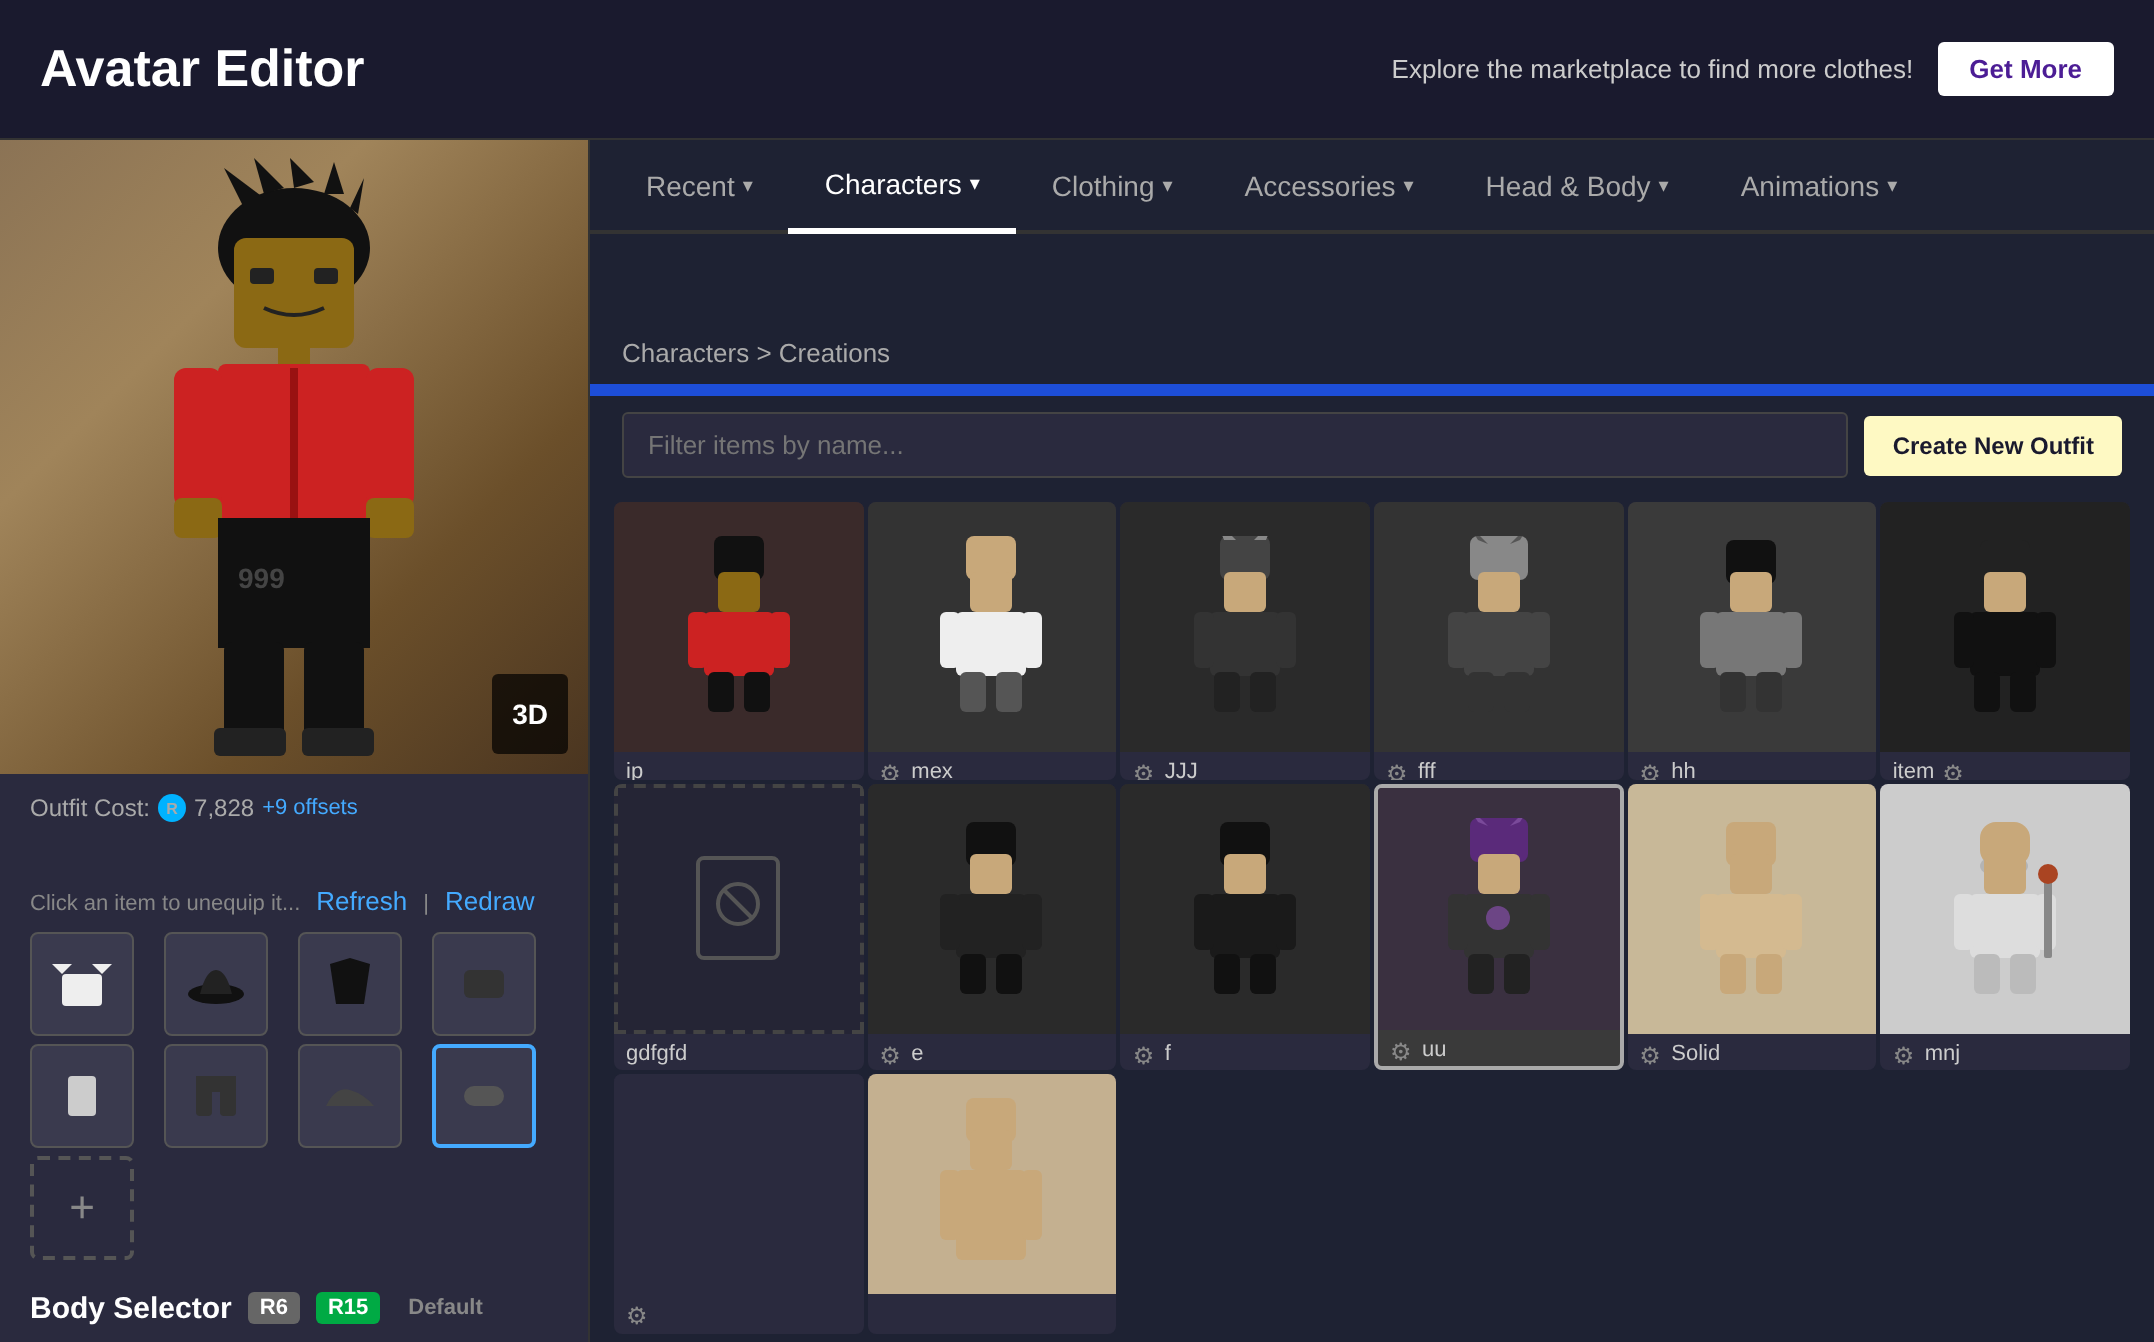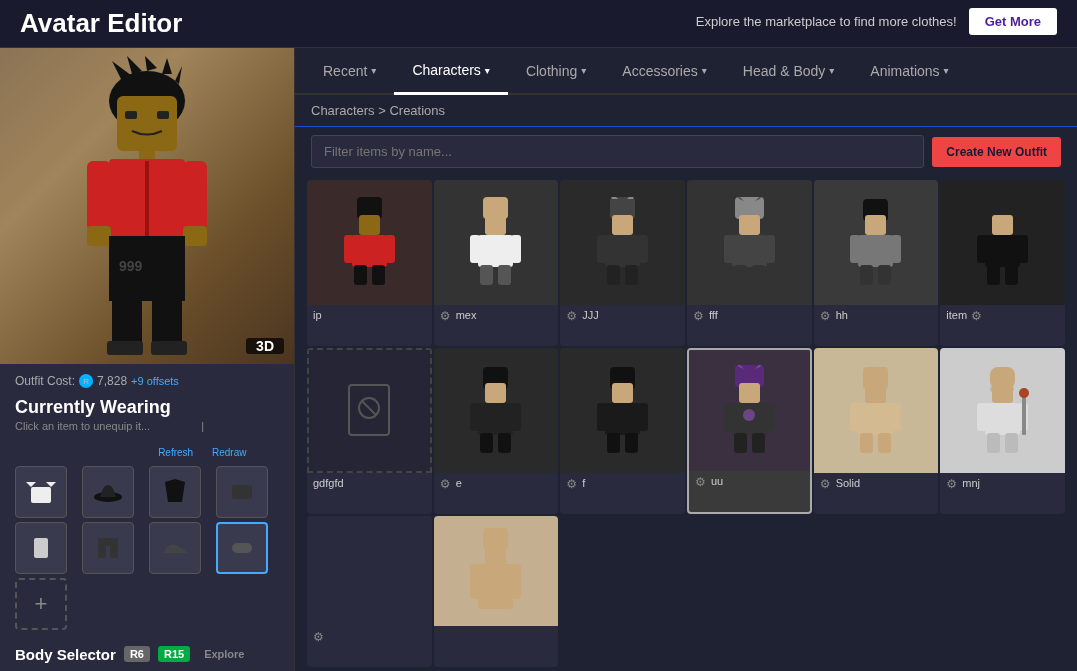--- a/index.html
+++ b/index.html
@@ -8,23 +8,23 @@
       background: #1a2a3a;
       color: #fff;
       width: 1077px;
       height: 671px;
       overflow: hidden;
       display: flex;
       flex-direction: column;
     }
     .top-bar {
       background: #1a1a2e;
-      padding: 8px 20px;
-      display: flex;
-      align-items: flex-start;
+      padding: 19px 20px;
+      display: flex;
+      align-items: center;
       justify-content: space-between;
       border-bottom: 1px solid #333;
     }
     .app-title {
       font-size: 26px;
       font-weight: bold;
       color: #fff;
     }
     .marketplace-bar {
       display: flex;
@@ -65,21 +65,21 @@
       align-items: center;
       justify-content: center;
       text-align: right;
     }
     .three-d-badge {
       position: absolute;
       bottom: 10px;
       right: 10px;
       background: rgba(0,0,0,0.7);
       color: #fff;
-      padding: 0 10px;
+      padding: 12px 10px;
       font-weight: bold;
       font-size: 14px;
       border-radius: 3px;
     }
     .outfit-info {
       padding: 10px 15px 5px;
     }
     .outfit-cost {
       font-size: 12px;
       color: #aaa;
@@ -105,27 +105,27 @@
       font-weight: bold;
       color: #fff;
       margin: 4px 0 2px;
       padding: 0 15px;
     }
     .click-hint {
       font-size: 11px;
       color: #888;
       padding: 0 15px;
       display: flex;
-      align-items: flex-start;
+      align-items: flex-end;
       gap: 8px;
     }
     .hint-link {
       color: #4af;
       cursor: pointer;
-      font-size: 10px;
+      font-size: 13px;
       margin-top: 27px;
     }
     .items-grid {
       display: grid;
       grid-template-columns: repeat(4, 1fr);
       gap: 4px;
       padding: 8px 15px;
     }
     .item-slot {
       width: 52px;
@@ -195,42 +195,43 @@
     .tab.active {
       color: #fff;
       border-bottom: 3px solid #fff;
       margin-bottom: -2px;
     }
     .tab-arrow { font-size: 10px; }
     .breadcrumb {
       padding: 8px 16px;
       font-size: 13px;
       color: #888;
-      border-bottom: 1px solid #1d4ed8;
+      border-bottom: 6px solid #1d4ed8;
+      margin-top: 44px;
     }
     .breadcrumb a { color: #aaa; text-decoration: none; }
     .breadcrumb span { color: #aaa; }
     .filter-bar {
       padding: 8px 16px;
       display: flex;
       align-items: center;
       gap: 8px;
     }
     .filter-input {
       flex: 1;
       background: #2a2a3e;
       border: 1px solid #444;
       color: #aaa;
       padding: 8px 12px;
       font-size: 13px;
       border-radius: 3px;
       outline: none;
     }
     .create-outfit-btn {
-      background: #ef4444;
+      background: #fef9c3;
       color: #1a1a2e;
       border: none;
       padding: 8px 14px;
       font-size: 12px;
       font-weight: bold;
       cursor: pointer;
       border-radius: 3px;
       white-space: nowrap;
     }
     .outfits-grid {
@@ -342,21 +343,20 @@
 
     <div class="outfit-info">
       <div class="outfit-cost">
         <span>Outfit Cost:</span>
         <span class="robux-icon">R</span>
         <span class="cost-number">7,828</span>
         <span class="offsets">+9 offsets</span>
       </div>
     </div>
 
-    <div class="currently-wearing-title">Currently Wearing</div>
     <div class="click-hint">
       <span>Click an item to unequip it...</span>
       <span class="hint-link">Refresh</span>|<span class="hint-link">Redraw</span>
     </div>
 
     <div class="items-grid">
       <div class="item-slot">
         <svg width="30" height="30" viewBox="0 0 30 30">
             <rect x="5" y="10" width="20" height="16" fill="#eee" rx="2"></rect>
             <polygon points="5,10 0,5 10,5" fill="#eee"></polygon>
@@ -401,21 +401,21 @@
             <rect x="5" y="10" width="20" height="10" rx="5" fill="#555"></rect>
           </svg>
       </div>
       <div class="item-slot add-slot">+</div>
     </div>
 
     <div class="body-selector">
       <span class="body-selector-title">Body Selector</span>
       <span class="badge badge-r6">R6</span>
       <span class="badge badge-r15">R15</span>
-      <span class="badge badge-default">Explore</span>
+      <span class="badge badge-default">Default</span>
     </div>
   </div>
 
   <div class="right-panel">
 
     <div class="tabs-bar">
       <div class="tab">
         <span>Recent</span>
         <span class="tab-arrow">▾</span>
       </div>

